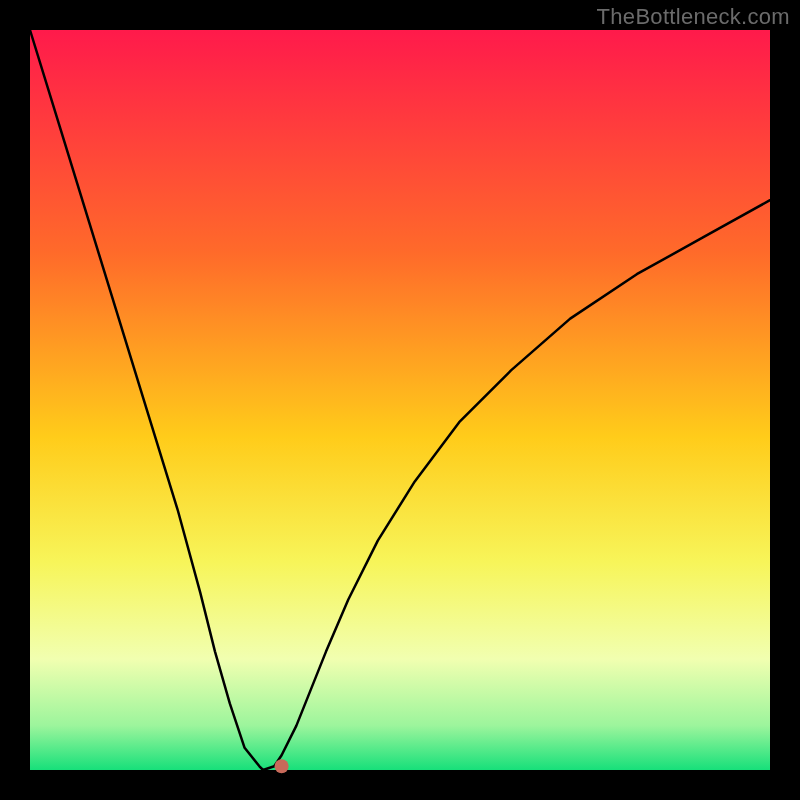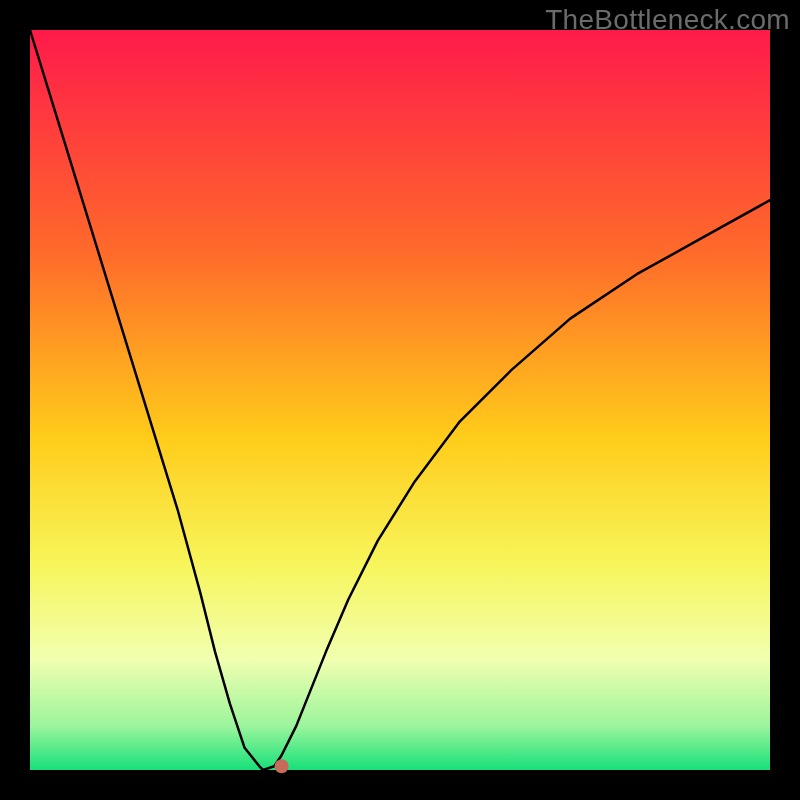--- a/index.html
+++ b/index.html
@@ -15,21 +15,21 @@
     position: relative;
     width: 800px;
     height: 800px;
     background: #000;
   }
   .watermark {
     position: absolute;
     top: 4px;
     right: 10px;
     color: #6b6b6b;
-    font-size: 28px;
+    font-size: 22px;
     font-weight: 500;
     letter-spacing: 0.3px;
     z-index: 5;
   }
   svg.chart {
     position: absolute;
     top: 0;
     left: 0;
     width: 800px;
     height: 800px;

